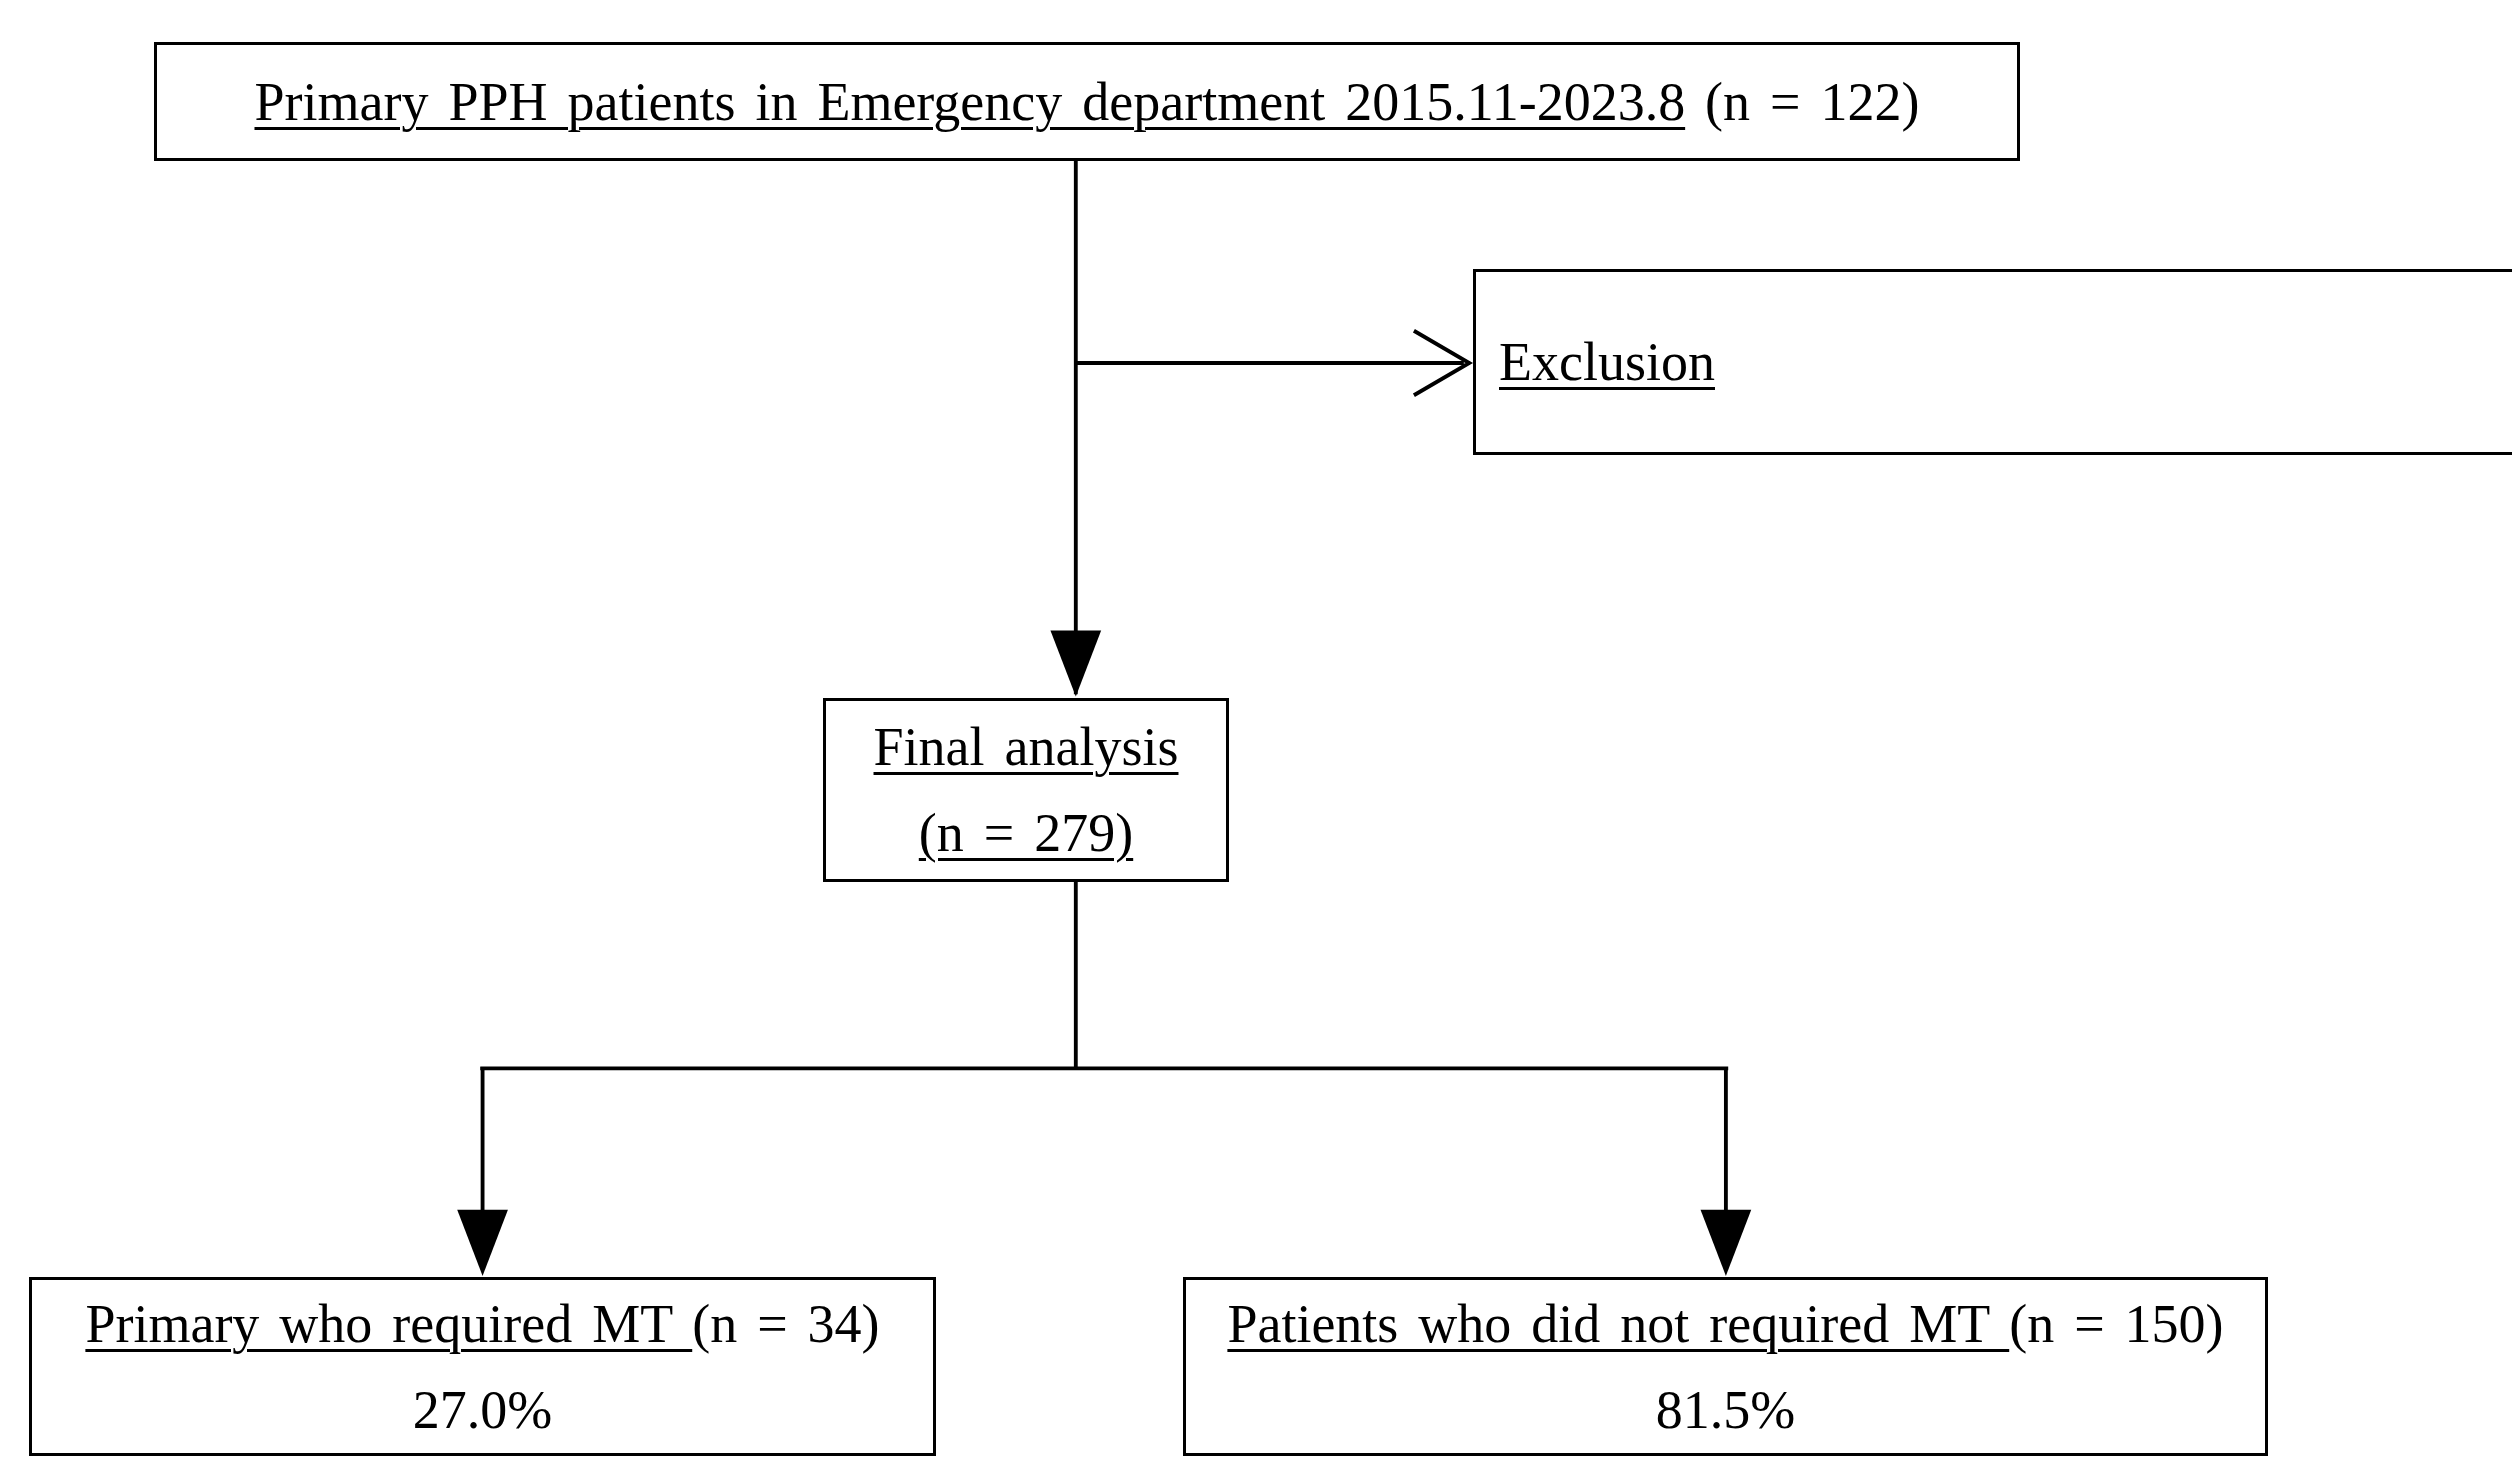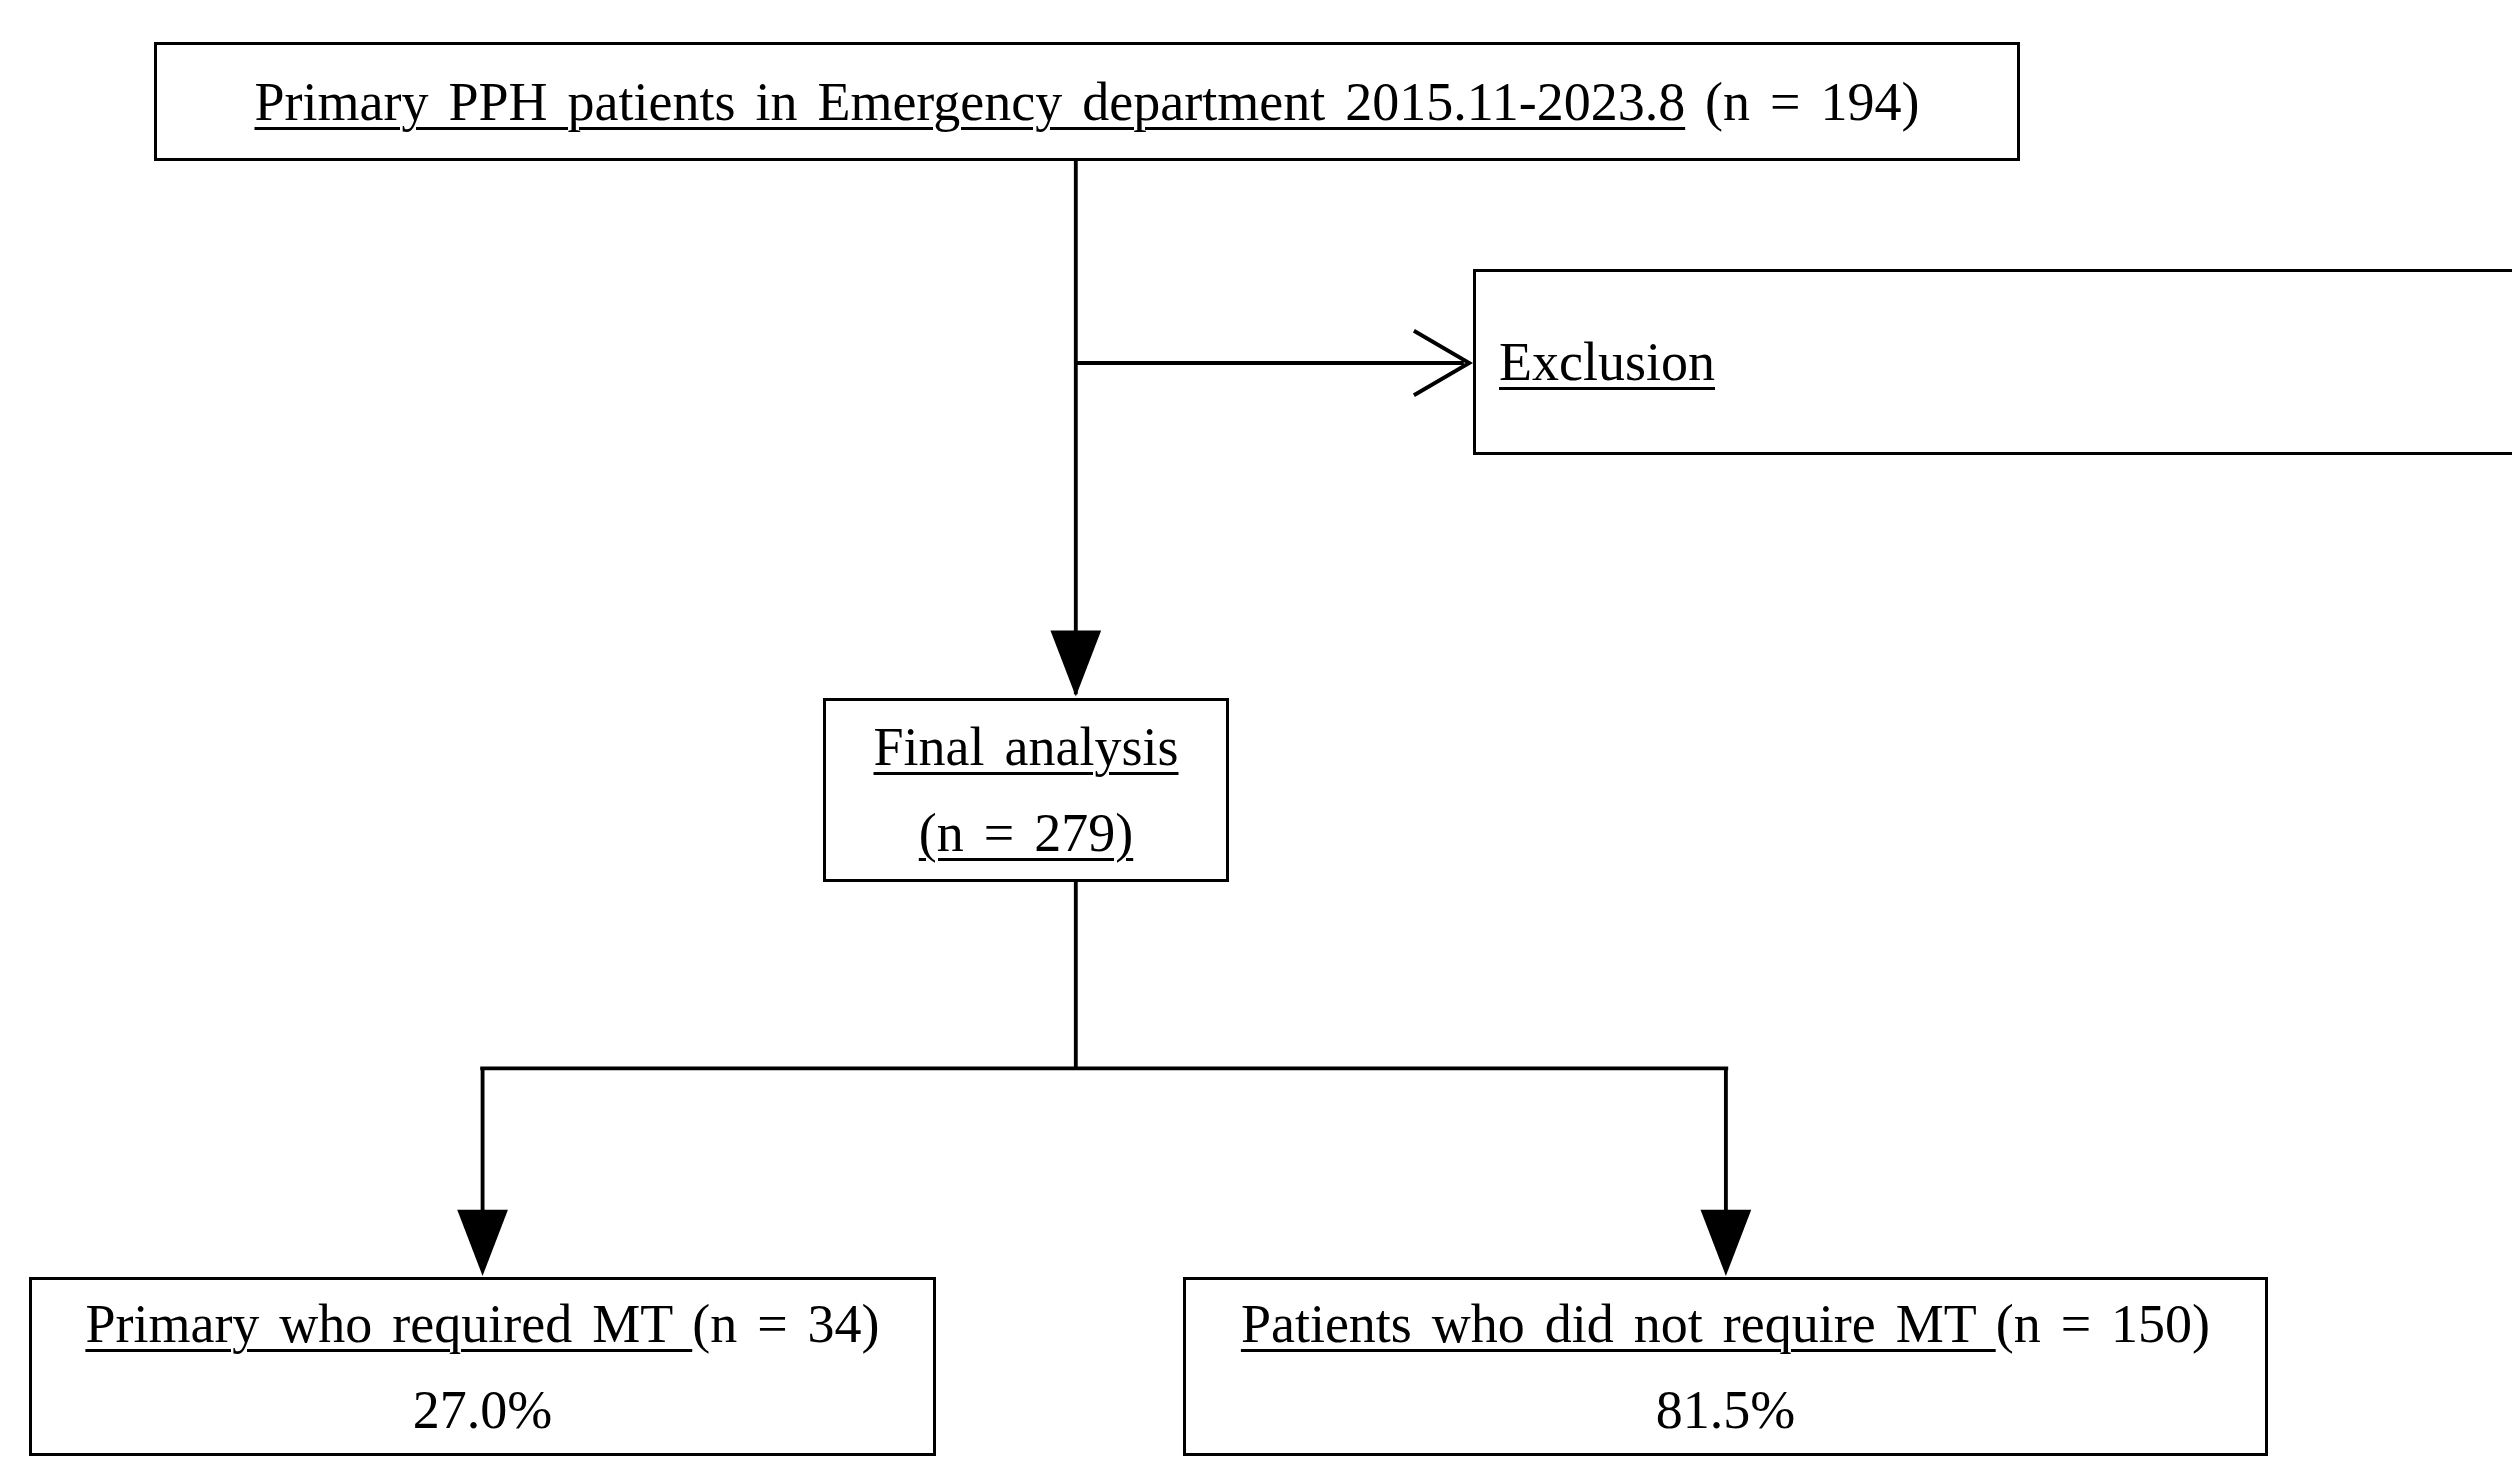--- a/index.html
+++ b/index.html
@@ -69,36 +69,36 @@
       <line x1="2246" y1="1388" x2="2246" y2="1650"></line>
     </g>
     <g fill="#000000" stroke="none">
       <polygon points="1400,906 1367,820 1433,820"></polygon>
       <polygon points="628,1660 595,1574 661,1574"></polygon>
       <polygon points="2246,1660 2213,1574 2279,1574"></polygon>
     </g>
   </svg>
 
   <div class="node centered box-top">
-    <div class="line"><span class="u">Primary PPH patients in Emergency department 2015.11-2023.8</span><span> (n = 194)</span></div>
+    <div class="line"><span class="u">Primary PPH patients in Emergency department 2015.11-2023.8</span><span> (n = 122)</span></div>
   </div>
 
   <div class="node leftish box-exclusion">
     <div class="line"><span class="u">Exclusion</span></div>
   </div>
 
   <div class="node centered box-final">
     <div class="line"><span class="u">Final analysis</span></div>
     <div class="line"><span class="u">(n = 279)</span></div>
   </div>
 
   <div class="node centered box-mt">
     <div class="line"><span class="u">Primary who required MT </span><span>(n = 34)</span></div>
     <div class="line"><span>27.0%</span></div>
   </div>
 
   <div class="node centered box-nomt">
-    <div class="line"><span class="u">Patients who did not require MT </span><span>(n = 150)</span></div>
+    <div class="line"><span class="u">Patients who did not required MT </span><span>(n = 150)</span></div>
     <div class="line"><span>81.5%</span></div>
   </div>
 
 </div>
 
 
 </body></html>

